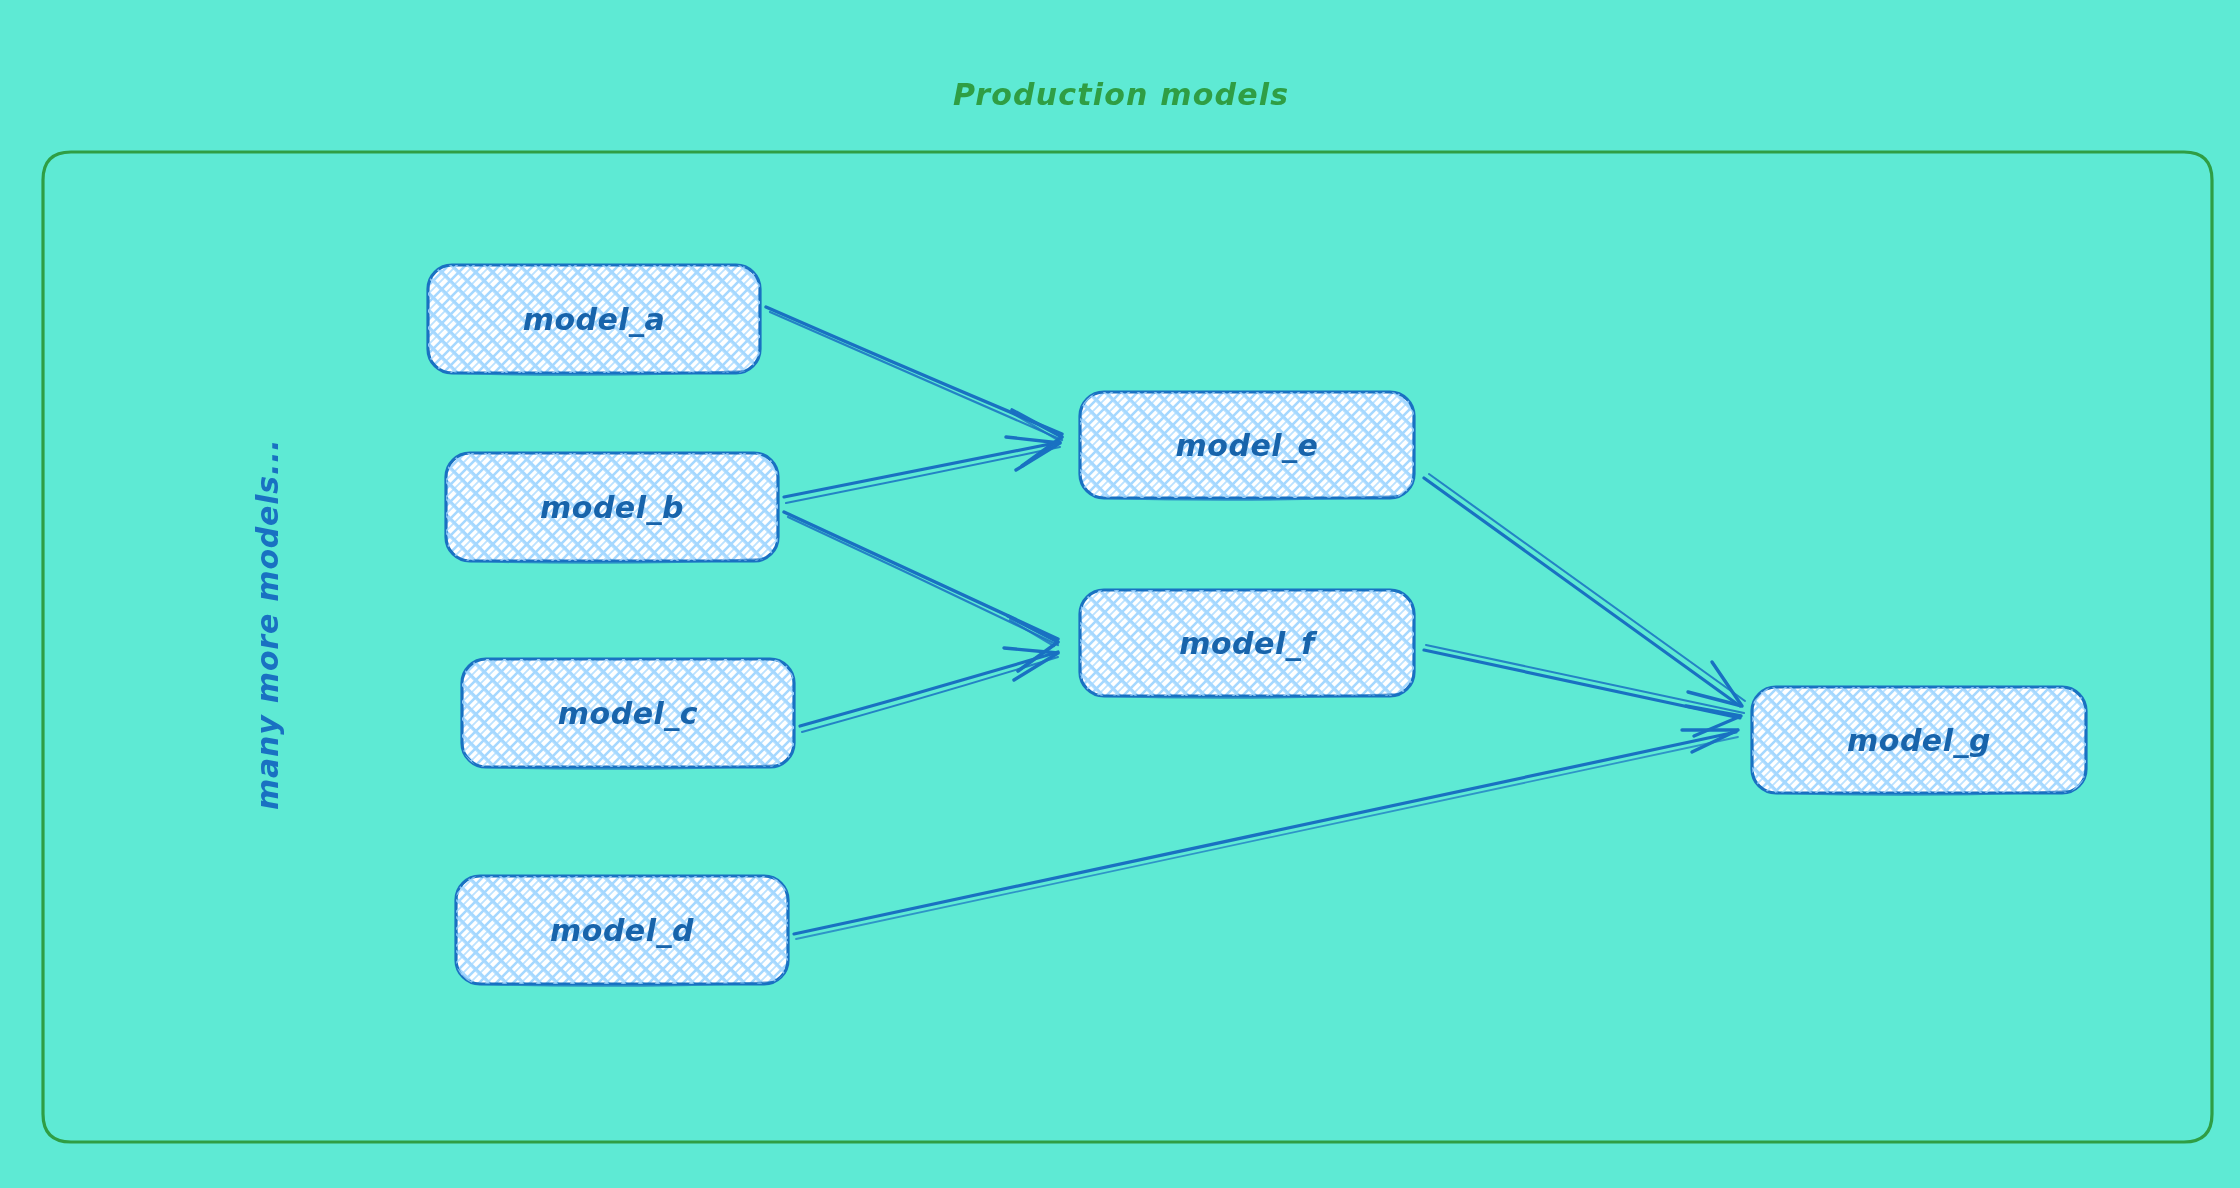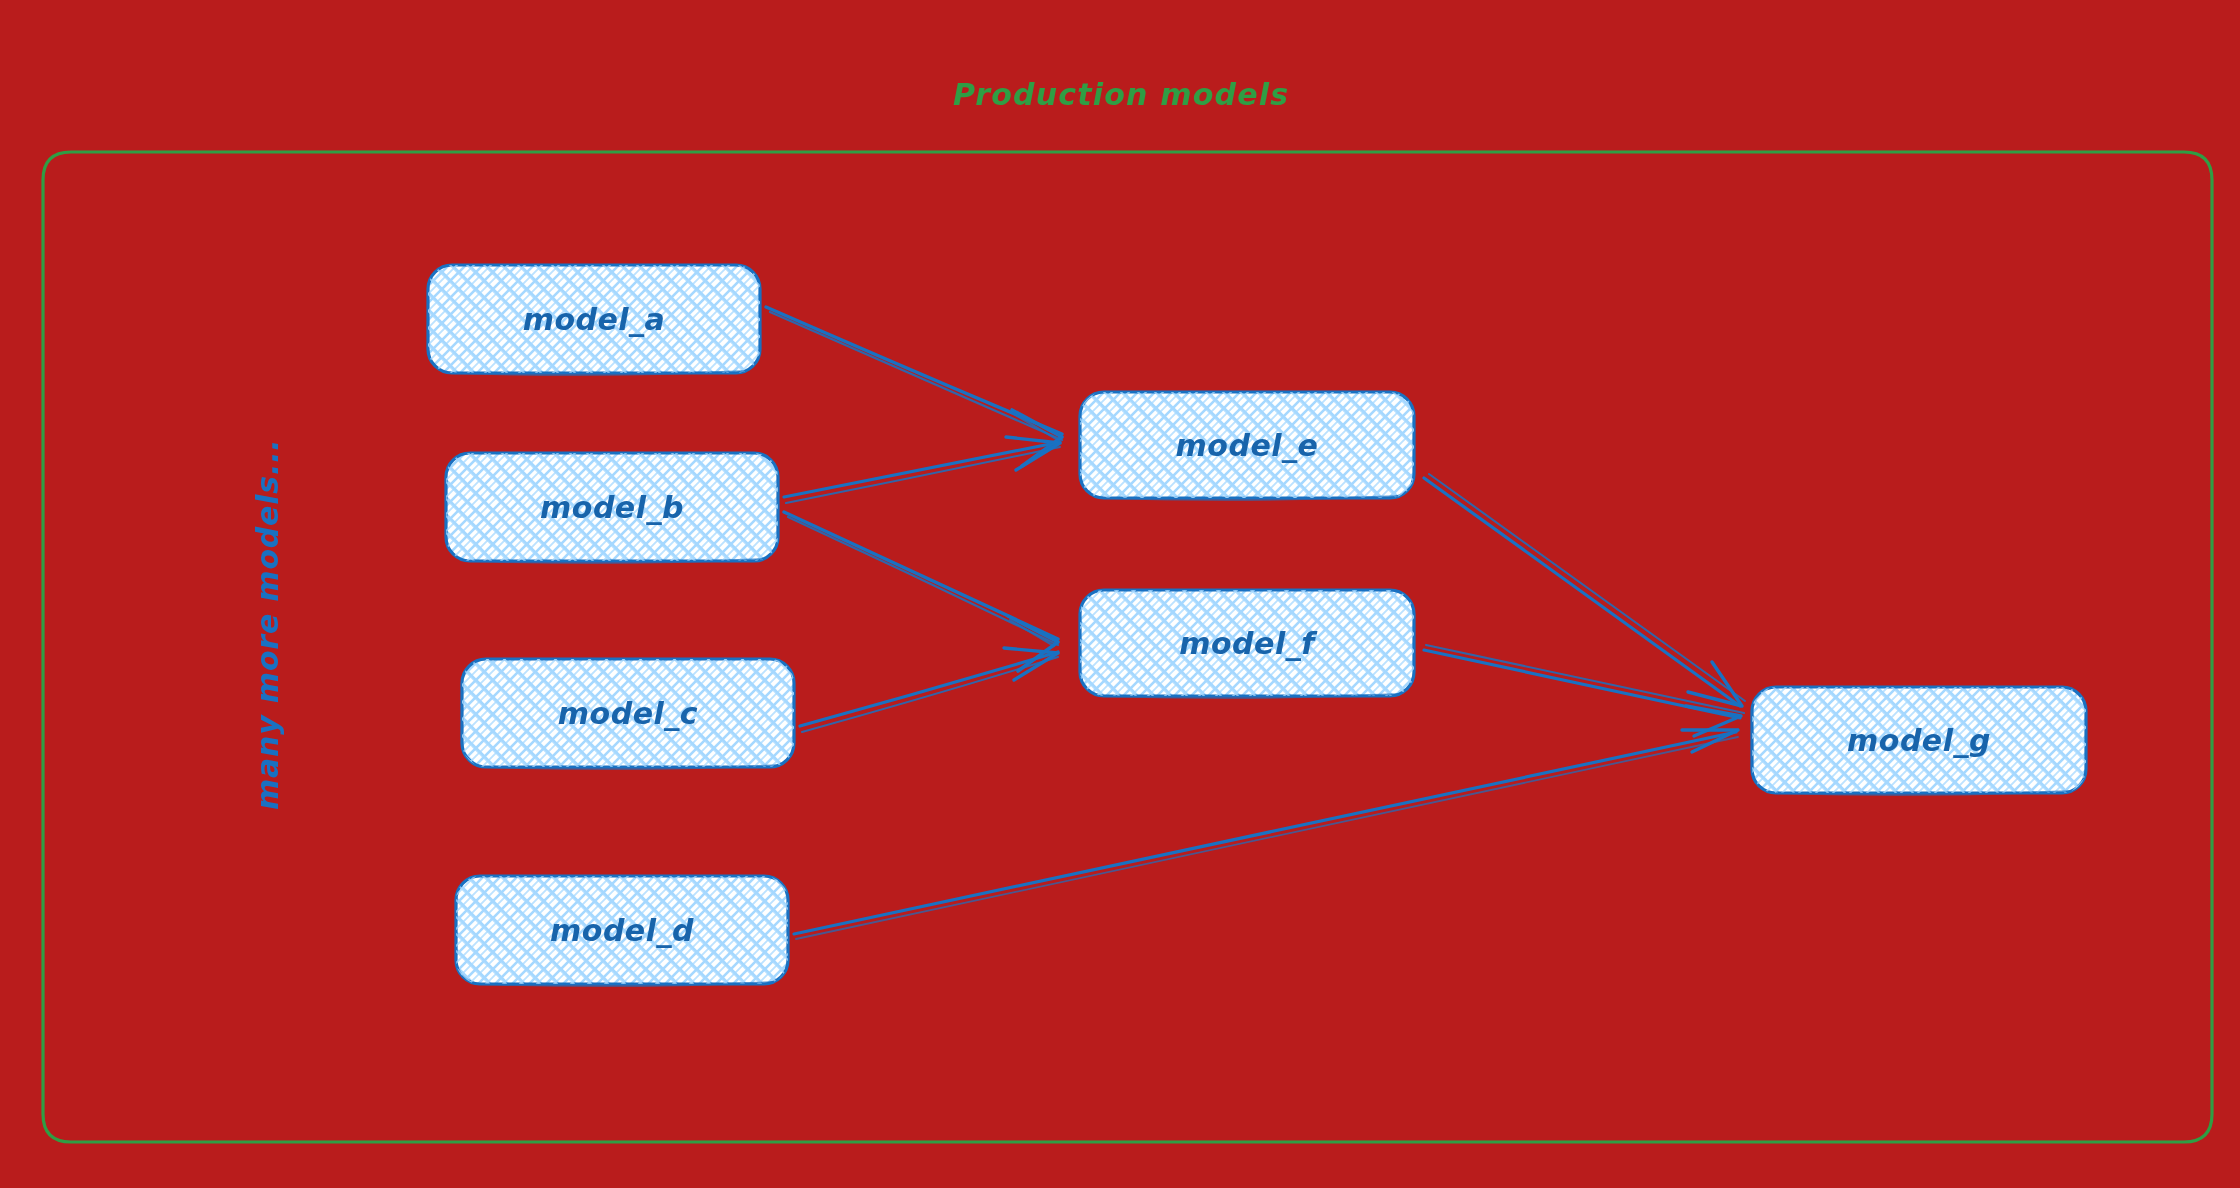--- a/index.html
+++ b/index.html
@@ -7,21 +7,21 @@
     padding: 0;
     background: #ffffff;
   }
   body {
     font-family: "DejaVu Sans", sans-serif;
   }
   #canvas-root {
     position: relative;
     width: 2240px;
     height: 1188px;
-    background: #b91c1c;
+    background: #5eead4;
     overflow: hidden;
   }
   svg.diagram {
     display: block;
     width: 2240px;
     height: 1188px;
   }
   .node-label {
     font-family: "DejaVu Sans", sans-serif;
     font-size: 30px;

